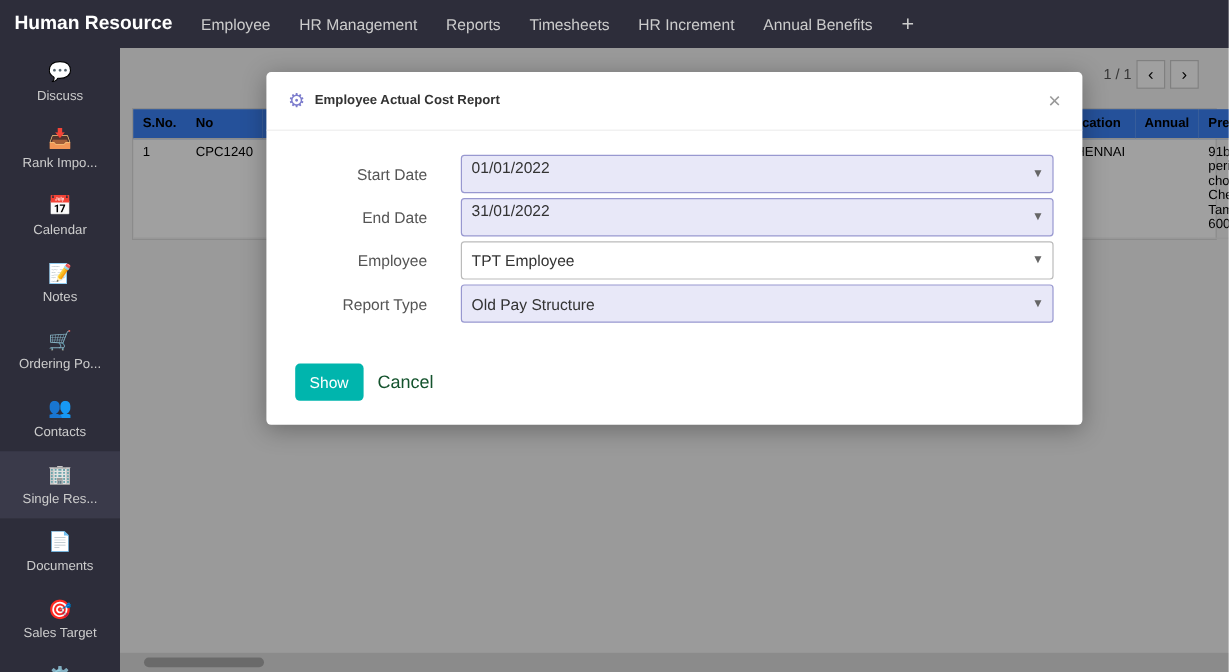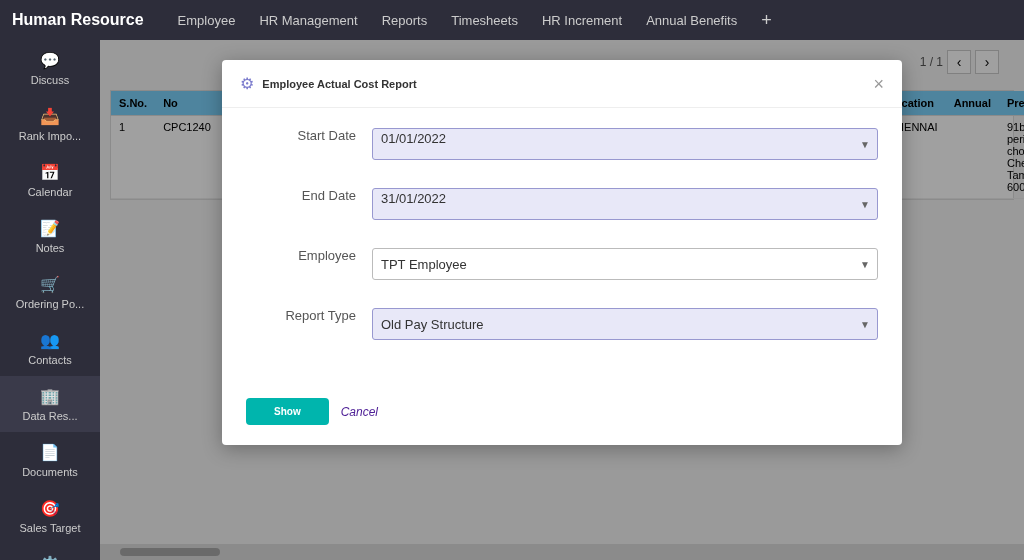--- a/index.html
+++ b/index.html
@@ -12,21 +12,20 @@
       height: 40px;
       display: flex;
       align-items: center;
       padding: 0 12px;
       gap: 24px;
     }
     .top-nav .brand {
       font-size: 16px;
       font-weight: bold;
       color: #fff;
-      margin-right: 10px;
     }
     .top-nav .nav-item {
       font-size: 13px;
       color: #ccc;
       cursor: pointer;
       white-space: nowrap;
     }
     .top-nav .plus-btn {
       color: #ccc;
       font-size: 18px;
@@ -93,21 +92,21 @@
       border: 1px solid #ddd;
       font-size: 11px;
     }
 
     .bg-table-inner table {
       width: 100%;
       border-collapse: collapse;
     }
 
     .bg-table-inner th {
-      background: #7dd3fc;
+      background: #3b82f6;
       padding: 6px 8px;
       text-align: left;
       font-weight: 600;
       border-bottom: 1px solid #ddd;
       white-space: nowrap;
     }
 
     .bg-table-inner td {
       padding: 5px 8px;
       border-bottom: 1px solid #eee;
@@ -200,23 +199,23 @@
       border: none;
       line-height: 1;
     }
 
     .modal-body {
       padding: 20px 24px;
     }
 
     .form-row {
       display: flex;
-      align-items: flex-start;
-      margin-bottom: 28px;
-      gap: 16px;
+      align-items: center;
+      margin-bottom: 4px;
+      gap: 28px;
     }
     .form-label {
       width: 110px;
       font-size: 13px;
       color: #555;
       text-align: right;
       flex-shrink: 0;
     }
     .form-control {
       flex: 1;
@@ -288,32 +287,31 @@
       padding: 10px 24px 20px;
       display: flex;
       gap: 12px;
       align-items: center;
     }
     .btn-show {
       background: #00b5ad;
       color: #fff;
       border: none;
       border-radius: 4px;
-      padding: 8px 28px;
-      font-size: 10px;
-      cursor: pointer;
-      font-weight: 700;
+      padding: 8px 12px;
+      font-size: 13px;
+      cursor: pointer;
+      font-weight: 400;
     }
     .btn-cancel {
       background: none;
-      color: #4c1d95;
+      color: #14532d;
       border: none;
-      font-size: 12px;
-      cursor: pointer;
-      font-style: italic;
+      font-size: 15px;
+      cursor: pointer;
     }
   </style>
 </head>
 <body>
 
 <div class="top-nav">
   <span class="brand">Human Resource</span>
   <span class="nav-item">Employee</span>
   <span class="nav-item">HR Management</span>
   <span class="nav-item">Reports</span>
@@ -345,21 +343,21 @@
     <div class="sidebar-item">
       <span class="s-icon">🛒</span>
       <span>Ordering Po...</span>
     </div>
     <div class="sidebar-item">
       <span class="s-icon">👥</span>
       <span>Contacts</span>
     </div>
     <div class="sidebar-item active">
       <span class="s-icon">🏢</span>
-      <span>Data Res...</span>
+      <span>Single Res...</span>
     </div>
     <div class="sidebar-item">
       <span class="s-icon">📄</span>
       <span>Documents</span>
     </div>
     <div class="sidebar-item">
       <span class="s-icon">🎯</span>
       <span>Sales Target</span>
     </div>
     <div class="sidebar-item">

